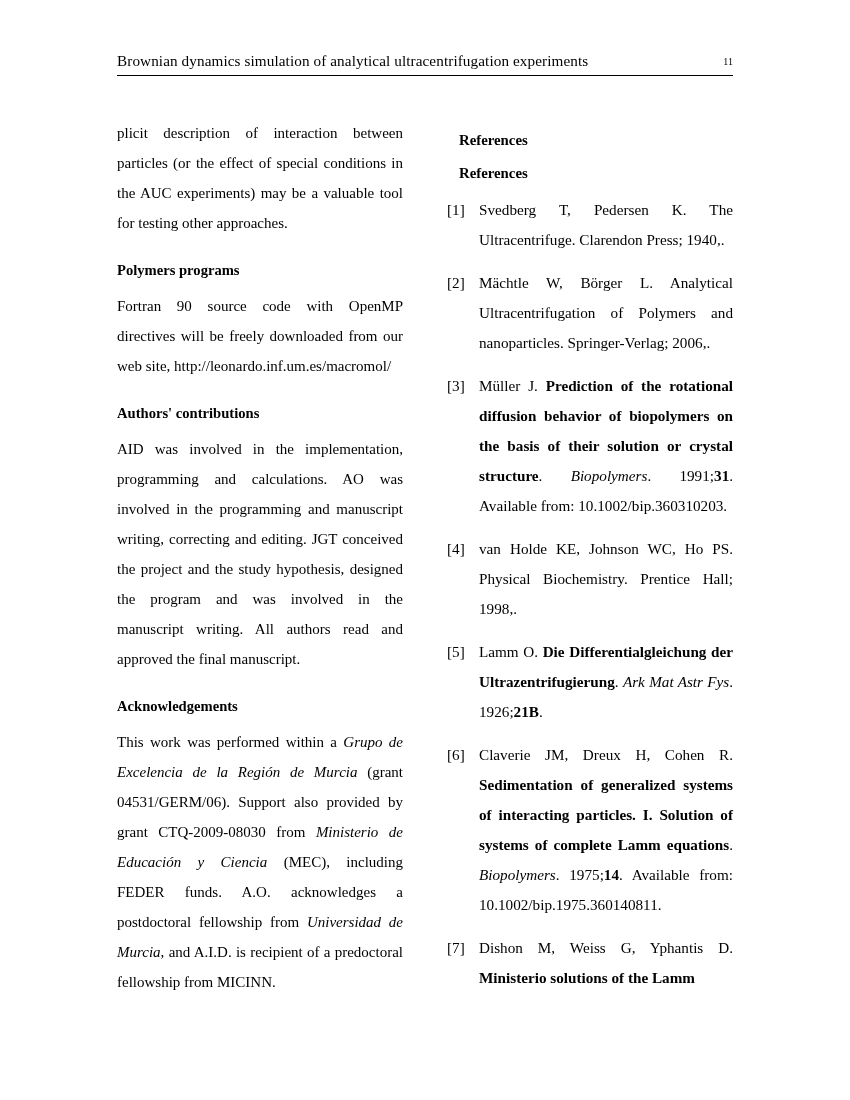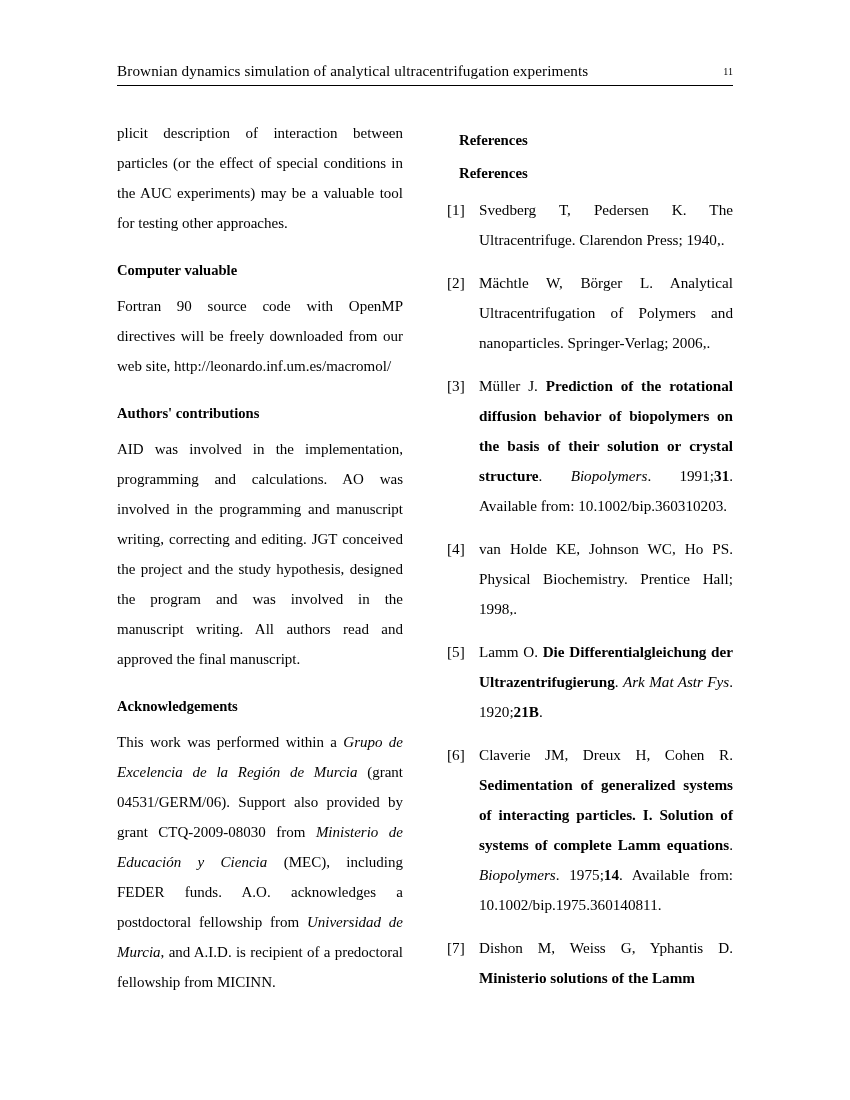--- a/index.html
+++ b/index.html
@@ -19,21 +19,21 @@
     position: relative;
     width: 850px;
     height: 1100px;
     box-sizing: border-box;
   }
 
   
   .page-header {
     position: absolute;
     left: 117px;
-    top: 62px;
+    top: 52px;
     width: 616px;
     display: flex;
     align-items: center;
     justify-content: space-between;
     border-bottom: 1.6px solid #000;
     padding-bottom: 5px;
   }
   .header-title {
     font-size: 15.2px;
     letter-spacing: 0.1px;
@@ -122,21 +122,21 @@
   </div>
 
   <div class="columns">
 
     <div class="col">
 
       <p class="para">plicit description of interaction between particles (or the effect of special conditions in the AUC experiments) may be a valuable tool for testing other approaches.</p>
 
       <div class="block-gap"></div>
 
-      <h3 class="sec-head">Computer valuable</h3>
+      <h3 class="sec-head">Polymers programs</h3>
       <p class="para">Fortran 90 source code with OpenMP directives will be freely downloaded from our web site, http://leonardo.inf.um.es/macromol/</p>
 
       <div class="block-gap"></div>
 
       <h3 class="sec-head">Authors' contributions</h3>
       <p class="para">AID was involved in the implementation, programming and calculations. AO was involved in the programming and manuscript writing, correcting and editing. JGT conceived the project and the study hypothesis, designed the program and was involved in the manuscript writing. All authors read and approved the final manuscript.</p>
 
       <div class="block-gap"></div>
 
       <h3 class="sec-head">Acknowledgements</h3>
@@ -147,21 +147,21 @@
     <div class="col">
 
       <div class="ref-title">References</div>
       <div class="ref-title">References</div>
 
       <ul class="ref-list" id="ref-list">
           <li class="ref-item"><span class="ref-label">[1]</span><span><span>Svedberg T, Pedersen K.</span> <span>The Ultracentrifuge.</span> <span>Clarendon Press; 1940,.</span></span></li>
           <li class="ref-item"><span class="ref-label">[2]</span><span><span>Mächtle W, Börger L.</span> <span>Analytical Ultracentrifugation of Polymers and nanoparticles.</span> <span>Springer-Verlag; 2006,.</span></span></li>
           <li class="ref-item"><span class="ref-label">[3]</span><span><span>Müller J.</span> <b>Prediction of the rotational diffusion behavior of biopolymers on the basis of their solution or crystal structure</b>. <em>Biopolymers</em>. <span>1991;</span><b>31</b>. <span>Available from: 10.1002/bip.360310203.</span></span></li>
           <li class="ref-item"><span class="ref-label">[4]</span><span><span>van Holde KE, Johnson WC, Ho PS.</span> <span>Physical Biochemistry.</span> <span>Prentice Hall; 1998,.</span></span></li>
-          <li class="ref-item"><span class="ref-label">[5]</span><span><span>Lamm O.</span> <b>Die Differentialgleichung der Ultrazentrifugierung</b>. <em>Ark Mat Astr Fys</em>. <span>1920;</span><b>21B</b>. </span></li>
+          <li class="ref-item"><span class="ref-label">[5]</span><span><span>Lamm O.</span> <b>Die Differentialgleichung der Ultrazentrifugierung</b>. <em>Ark Mat Astr Fys</em>. <span>1926;</span><b>21B</b>. </span></li>
           <li class="ref-item"><span class="ref-label">[6]</span><span><span>Claverie JM, Dreux H, Cohen R.</span> <b>Sedimentation of generalized systems of interacting particles. I. Solution of systems of complete Lamm equations</b>. <em>Biopolymers</em>. <span>1975;</span><b>14</b>. <span>Available from: 10.1002/bip.1975.360140811.</span></span></li>
           <li class="ref-item"><span class="ref-label">[7]</span><span><span>Dishon M, Weiss G, Yphantis D.</span> <b>Ministerio solutions of the Lamm</b></span></li>
         </ul>
 
     </div>
 
   </div>
 </div>
 
 </body></html>

